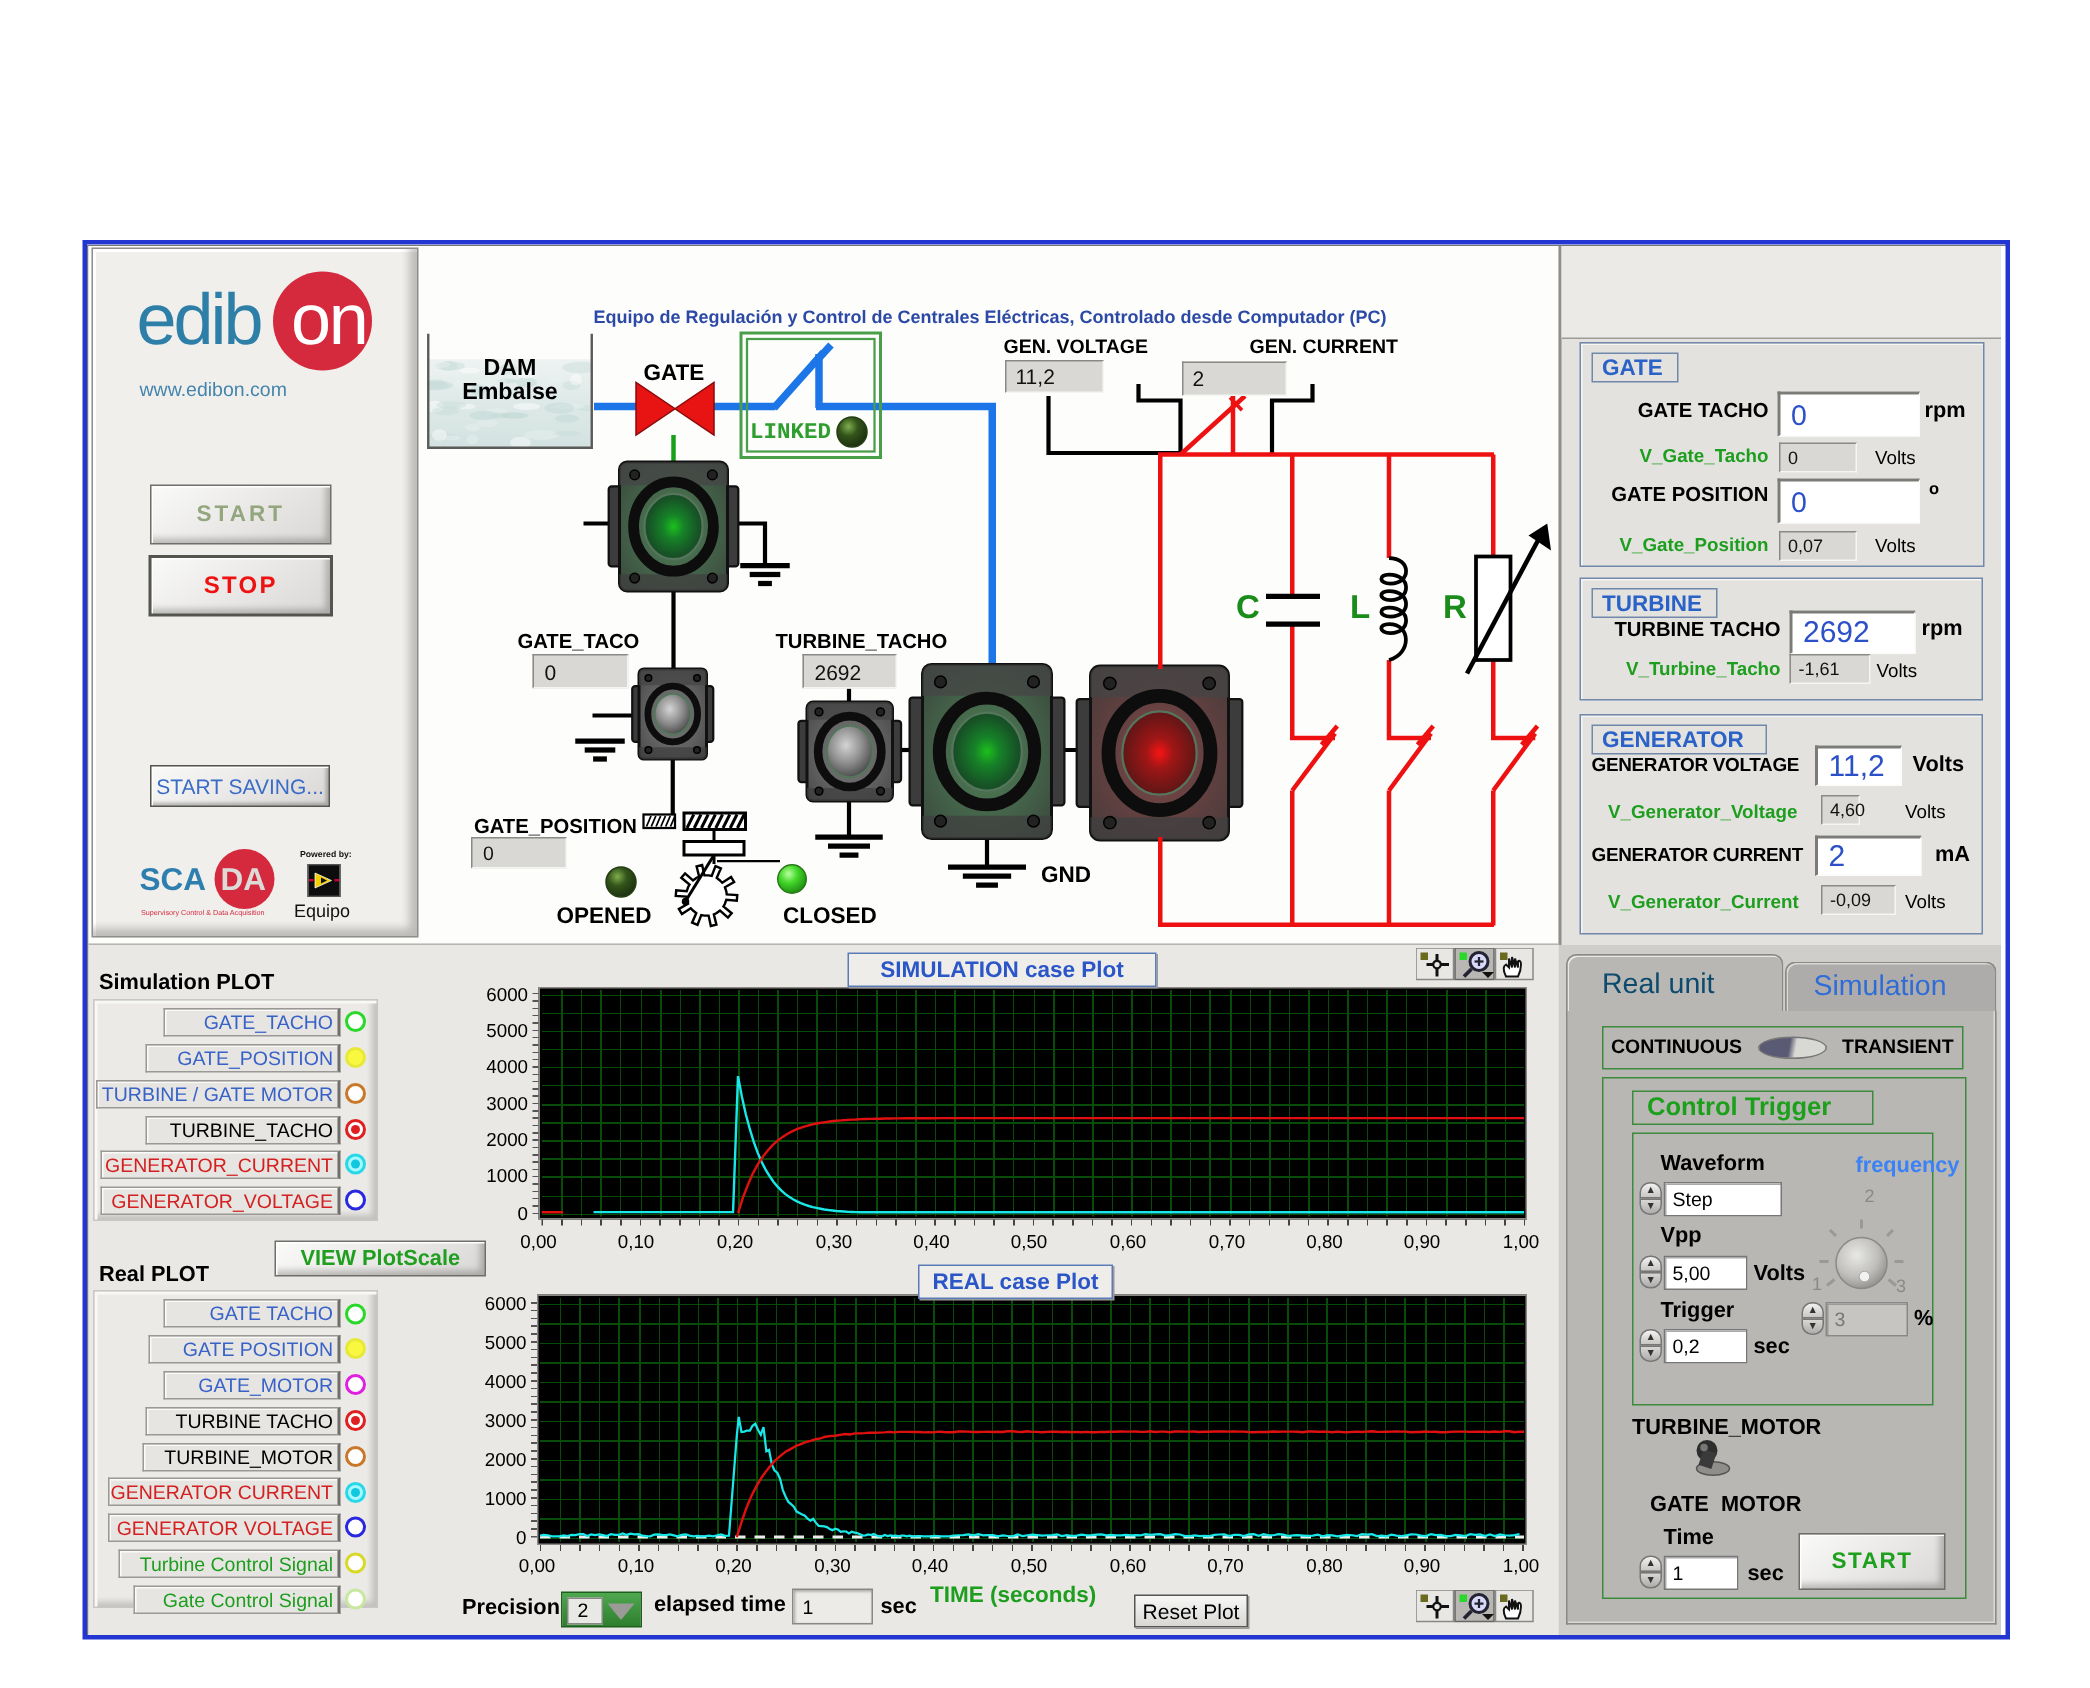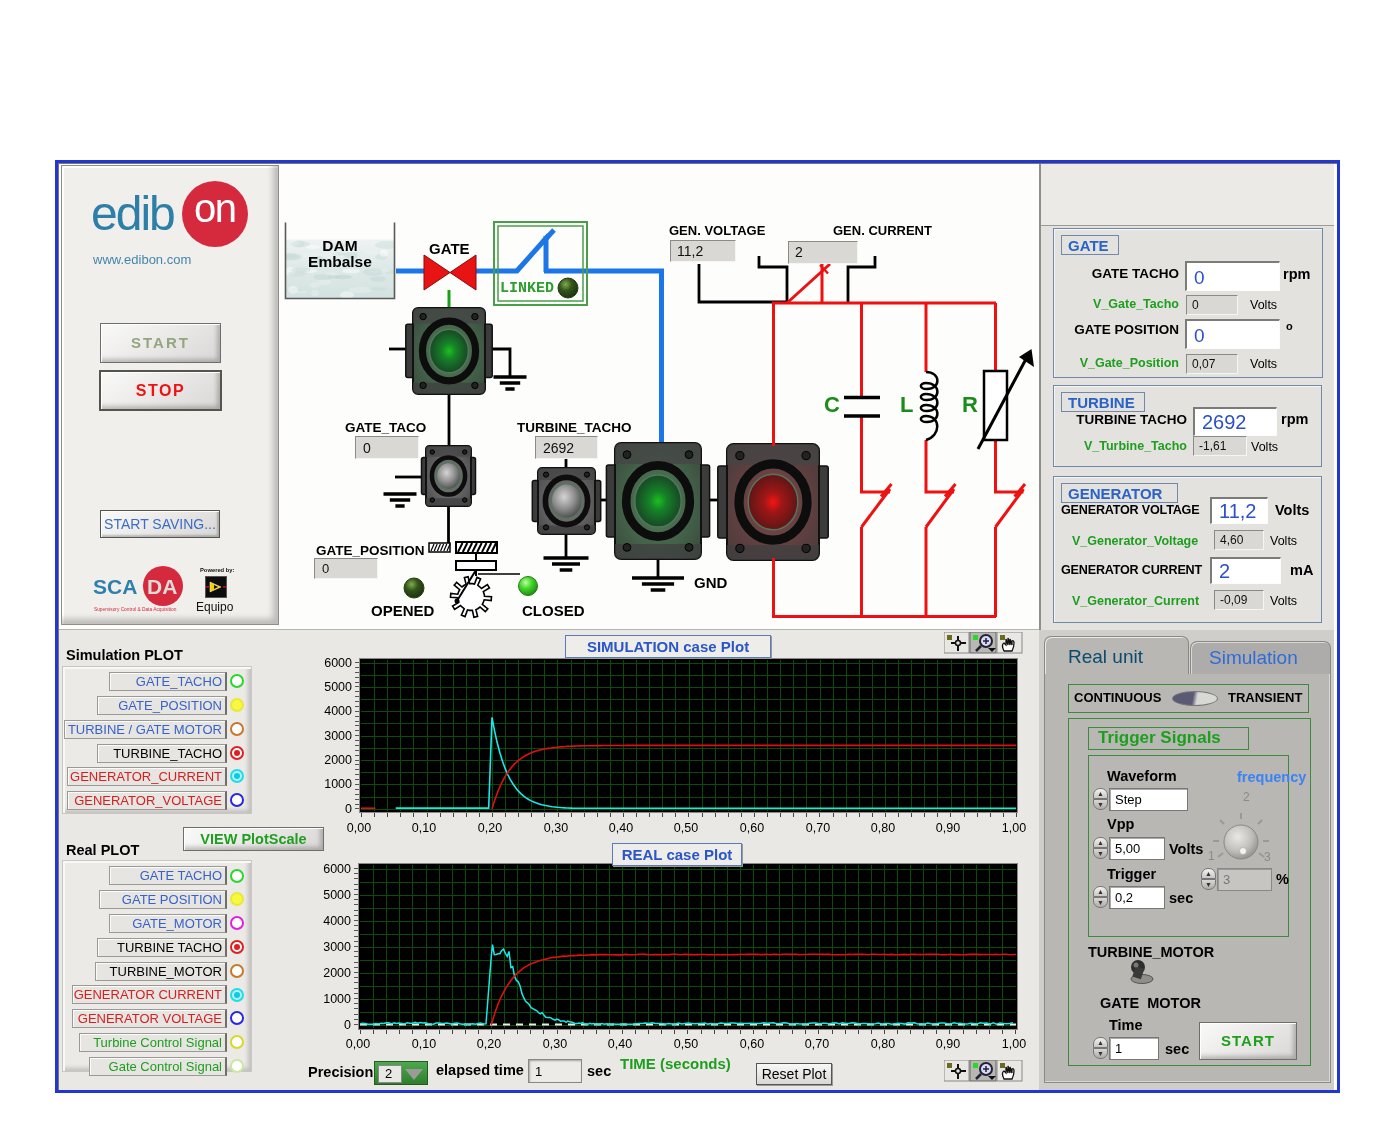--- a/index.html
+++ b/index.html
@@ -15,39 +15,40 @@
 <div id="root">
 <div class="abs" style="left:55px;top:160px;width:1285px;height:933px;border:3px solid #2336d2;background:#fff;box-shadow:inset 1px 1px 0 #77766f"></div>
 <div class="abs" style="left:59px;top:164px;width:980px;height:465px;background:#fdfdfc"></div>
 <div class="abs" style="left:1039px;top:164px;width:295px;height:466px;background:#e3e2df;border-left:2px solid #8f8e8a"></div>
 <div class="abs" style="left:1041px;top:164px;width:293px;height:62px;background:#ebeae7;border-bottom:1px solid #9c9b97"></div>
 <div class="abs" style="left:59px;top:629px;width:980px;height:461px;background:#e9e8e5;border-top:1px solid #b5b4b0"></div>
 <div class="abs" style="left:1039px;top:630px;width:295px;height:460px;background:#cfcecb"></div>
 <div class="abs" style="left:61px;top:165px;width:218px;height:460px;background:#f0efec;border:1px solid #8f8e8a;box-shadow:inset -5px -5px 6px rgba(0,0,0,.22),inset 2px 2px 0 #fff"></div>
 <div class="abs" style="left:182px;top:181px;width:66px;height:66px;border-radius:50%;background:#d5293d"></div>
 <div class="abs" style="left:91px;top:186px;font-size:48px;letter-spacing:-2px;color:#2e7fa8">edib</div>
-    <div class="abs" style="left:194px;top:186px;font-size:40px;letter-spacing:-1.5px;color:#fff">on</div>
+    <div class="abs" style="left:194px;top:186px;font-size:48px;letter-spacing:-1.5px;color:#fff">on</div>
 <div class="abs" style="left:93px;top:252px;font-size:13px;color:#4585ad">www.edibon.com</div>
 <div class="btn3d" style="left:100px;top:323px;width:121px;height:40px;font-size:15px;font-weight:bold;letter-spacing:2px;line-height:38px;color:#93a67e">START</div>
 <div class="btn3d" style="left:99px;top:370px;width:123px;height:41px;font-size:16px;font-weight:bold;letter-spacing:1.5px;color:#ee1212;line-height:37px;border:2px solid #55554f">STOP</div>
 <div class="btn3d" style="left:100px;top:510px;width:120px;height:28px;font-size:14px;color:#3a6cc8;line-height:26px;border:1.5px solid #55554f;box-shadow:inset 1px 1px 0 #fff,inset -2px -2px 2px rgba(0,0,0,.22)">START SAVING...</div>
 <div class="abs" style="left:143px;top:566px;width:40px;height:40px;border-radius:50%;background:#d5293d"></div>
 <div class="abs" style="left:93px;top:575px;font-size:21px;font-weight:bold;color:#2e7fae">SCA</div>
     <div class="abs" style="left:147px;top:575px;font-size:21px;font-weight:bold;color:#dcdbd8">DA</div>
 <div class="abs" style="left:94px;top:607px;font-size:4.8px;color:#d5293d">Supervisory Control &amp; Data Acquisition</div>
 <div class="abs" style="left:200px;top:567px;font-size:5.8px;font-weight:bold;color:#111">Powered by:</div>
 <div class="abs" style="left:205px;top:576px;width:22px;height:22px;background:#111;border:1px solid #555">
 <svg width="20" height="20" viewBox="0 0 20 20">
         <rect x="0" y="0" width="20" height="20" fill="#0d0d0d"></rect>
 <path d="M4 5 L15 10 L4 15 Z" fill="#f5d000" stroke="#fff" stroke-width="0.5"></path>
         <path d="M8 8 L12 10 L8 12 Z" fill="#111"></path>
 <rect x="-2" y="9" width="5" height="1.6" fill="#c03"></rect>
         <rect x="17" y="9" width="5" height="1.6" fill="#c03"></rect>
       </svg></div>
 <div class="abs" style="left:196px;top:600px;font-size:12px;color:#111">Equipo</div>
+<div class="abs" style="left:300px;top:204px;width:720px;text-align:center;font-size:12px;font-weight:bold;color:#2b49a5">Equipo de Regulación y Control de Centrales Eléctricas, Controlado desde Computador (PC)</div>
 <svg class="abs" style="left:278px;top:163px" width="761" height="466" viewBox="278 163 761 466">
       <defs>
 <radialGradient id="glowG" cx="50%" cy="50%" r="65%">
           <stop offset="0%" stop-color="#1cc01c"></stop>
           <stop offset="28%" stop-color="#168228"></stop>
           <stop offset="65%" stop-color="#175526"></stop>
           <stop offset="100%" stop-color="#143c20"></stop>
         </radialGradient>
 <radialGradient id="bodyG" cx="50%" cy="52%" r="72%">
           <stop offset="30%" stop-color="#49704f"></stop>
@@ -348,40 +349,40 @@
 <div class="lbl" style="left:1281px;top:411px;font-size:14.5px">rpm</div>
 <div class="abs lbl" style="right:206px;top:439px;font-size:12.5px;color:#1e9e1e">V_Turbine_Tacho</div>
 <div class="gbox" style="left:1193px;top:436px;width:54px;height:20px;font-size:12px;padding:2px 0 0 5px">-1,61</div>
 <div class="abs" style="left:1251px;top:440px;font-size:12.5px">Volts</div>
 <div class="abs" style="left:1053px;top:476px;width:269px;height:147px;border:1px solid #7088aa;box-shadow:inset 1px 1px 0 rgba(255,255,255,.7)"></div>
 <div class="abs" style="left:1061px;top:483px;width:117px;height:20px;border:1px solid #7088aa;background:#e3e2df;font-size:15px;font-weight:bold;color:#2a62c8;padding:1px 0 0 6px">GENERATOR</div>
 <div class="lbl" style="left:1061px;top:503px;font-size:12.6px;letter-spacing:-0.2px">GENERATOR VOLTAGE</div>
 <div class="winput" style="left:1210px;top:497px;width:58px;height:27px;font-size:20px;padding:1px 0 0 7px">11,2</div>
 <div class="lbl" style="left:1275px;top:502px;font-size:14.5px">Volts</div>
 <div class="abs lbl" style="left:1072px;top:534px;font-size:12.5px;color:#1e9e1e">V_Generator_Voltage</div>
-<div class="gbox" style="left:1214px;top:530px;width:50px;height:20px;font-size:12px;padding:2px 4px 0 5px">4,60</div>
+<div class="gbox" style="left:1214px;top:530px;width:26px;height:20px;font-size:12px;padding:2px 4px 0 5px">4,60</div>
 <div class="abs" style="left:1270px;top:534px;font-size:12.5px">Volts</div>
 <div class="lbl" style="left:1061px;top:563px;font-size:12.6px;letter-spacing:-0.2px">GENERATOR CURRENT</div>
 <div class="winput" style="left:1210px;top:557px;width:71px;height:27px;font-size:20px;padding:1px 0 0 7px">2</div>
 <div class="lbl" style="left:1290px;top:562px;font-size:14.5px">mA</div>
 <div class="abs lbl" style="left:1072px;top:594px;font-size:12.5px;color:#1e9e1e">V_Generator_Current</div>
 <div class="gbox" style="left:1214px;top:590px;width:50px;height:20px;font-size:12px;padding:2px 0 0 5px">-0,09</div>
 <div class="abs" style="left:1270px;top:594px;font-size:12.5px">Volts</div>
 <div class="abs" style="left:1044px;top:636px;width:145px;height:40px;background:#b8b7b4;border:1px solid #8a8985;border-bottom:none;border-radius:7px 7px 0 0;box-shadow:inset 1px 1px 0 #e8e8e5"></div>
 <div class="abs" style="left:1190px;top:641px;width:141px;height:35px;background:#adacaa;border:1px solid #8a8985;border-bottom:none;border-radius:7px 7px 0 0;box-shadow:inset 1px 1px 0 #d8d8d5"></div>
 <div class="abs" style="left:1044px;top:674px;width:287px;height:409px;background:#b8b7b4;border:1px solid #8a8985;border-top:none;box-shadow:inset -1px -1px 0 #d8d8d5"></div>
 <div class="abs" style="left:1068px;top:646px;font-size:19px;color:#0c4a6e">Real unit</div>
 <div class="abs" style="left:1209px;top:647px;font-size:19px;color:#2f6cd8">Simulation</div>
 <div class="abs" style="left:1068px;top:684px;width:241px;height:29px;border:1px solid #3c8a3c"></div>
 <div class="lbl" style="left:1074px;top:690px;font-size:13px">CONTINUOUS</div>
 <div class="lbl" style="left:1228px;top:690px;font-size:13px">TRANSIENT</div>
 <div class="abs" style="left:1172px;top:691px;width:46px;height:15px;border-radius:50%;background:linear-gradient(100deg,#5a5a74 45%,#d8d8d4 55%);border:1px solid #777"></div>
 <div class="abs" style="left:1068px;top:718px;width:243px;height:348px;border:1px solid #3c8a3c"></div>
 <div class="abs" style="left:1088px;top:755px;width:201px;height:182px;border:1px solid #3c8a3c"></div>
-<div class="abs" style="left:1088px;top:727px;width:161px;height:23px;border:1px solid #3c8a3c;background:#b8b7b4;font-size:17px;font-weight:bold;color:#1ca01c;padding:0 0 0 9px">Trigger Signals</div>
+<div class="abs" style="left:1088px;top:727px;width:161px;height:23px;border:1px solid #3c8a3c;background:#b8b7b4;font-size:17px;font-weight:bold;color:#1ca01c;padding:0 0 0 9px">Control Trigger</div>
 <div class="lbl" style="left:1107px;top:768px;font-size:14.5px">Waveform</div>
 <div class="abs" style="left:1093px;top:788px;width:15px;height:22px">
 <div style="position:absolute;left:0;top:0;width:15px;height:11px;background:linear-gradient(#f2f2f0,#c8c7c4);border:1px solid #777;border-radius:7px 7px 0 0;font-size:7px;text-align:center;line-height:10px;color:#333">▲</div>
 <div style="position:absolute;left:0;top:11px;width:15px;height:11px;background:linear-gradient(#d8d7d4,#adacaa);border:1px solid #777;border-radius:0 0 7px 7px;font-size:7px;text-align:center;line-height:10px;color:#333">▼</div>
     </div>
 <div class="abs" style="left:1109px;top:788px;width:79px;height:23px;background:#fff;border:1px solid #777;box-shadow:inset 1px 1px 0 #aaa;font-size:13px;padding:3px 0 0 5px">Step</div>
 <div class="lbl" style="left:1237px;top:769px;font-size:14.5px;color:#3b82f6">frequency</div>
 <div class="abs" style="left:1243px;top:790px;font-size:12px;color:#8a8a86">2</div>
 <svg class="abs" style="left:1205px;top:805px" width="72" height="72" viewBox="0 0 72 72">
 <defs>

